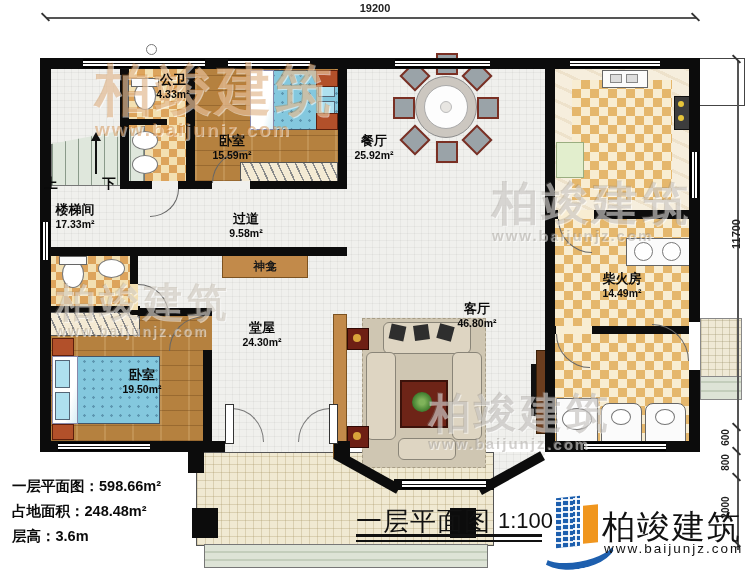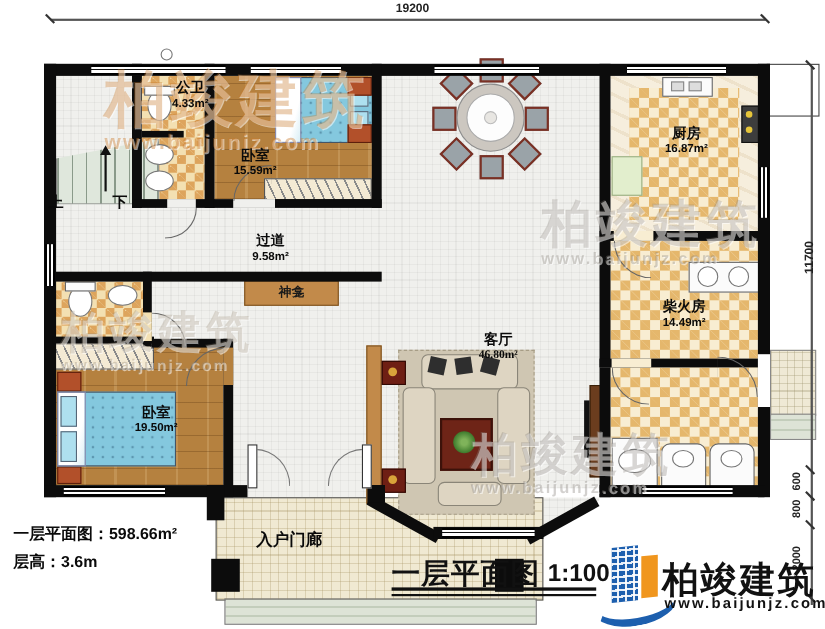--- a/index.html
+++ b/index.html
@@ -21,21 +21,21 @@
   .lbl{position:absolute;z-index:7;text-align:center;color:#0a0a0a;font-weight:bold;line-height:1.15;white-space:nowrap;}
   .lbl .nm{font-size:13px;display:block;}
   .lbl .ar{font-size:10.5px;display:block;}
   .arc{position:absolute;z-index:5;}
   .dim{position:absolute;z-index:7;color:#222;font-weight:bold;font-size:11px;text-align:center;}
   .dimline{position:absolute;background:#555;z-index:6;}
   .tick{position:absolute;width:11px;height:2px;background:#333;transform:rotate(45deg);z-index:7;}
   .wm{position:absolute;font-weight:bold;white-space:nowrap;line-height:1;z-index:6;letter-spacing:4px;text-shadow:1px 1px 0 rgba(255,255,255,.55);}
   .wm small{display:block;letter-spacing:2px;margin-top:2px;}
   .stats{position:absolute;left:12px;top:474px;z-index:8;font-weight:bold;font-size:14.5px;color:#0a0a0a;line-height:25px;}
-  .ttl{position:absolute;z-index:8;color:#111;font-weight:bold;}
+  .ttl{position:absolute;z-index:8;color:#111;font-weight:normal;}
   .chair{position:absolute;width:18px;height:18px;background:#9aa3a8;border:2px solid #7a3024;z-index:3;}
   .appl{position:absolute;background:#fbfbfb;border:1.5px solid #666;z-index:3;}
   .oval{position:absolute;background:#fff;border:1.5px solid #777;border-radius:50%;z-index:3;}
 </style>
 </head>
 <body>
 
 <div id="canvas">
 
   <div class="dimline" style="left:46px;top:17px;width:650px;height:1.5px;"></div>
@@ -223,56 +223,62 @@
   </div>
   <div class="wm" style="left:55px;top:282px;font-size:40px;color:rgba(150,135,115,.28);">
     <span>柏竣建筑</span>
     <small style="font-size:14px;color:rgba(150,135,115,.34);">www.baijunjz.com</small>
   </div>
   <div class="wm" style="left:428px;top:392px;font-size:42px;color:rgba(140,135,128,.34);">
     <span>柏竣建筑</span>
     <small style="font-size:15px;color:rgba(140,135,128,.38);">www.baijunjz.com</small>
   </div>
 
+  <div class="lbl" style="left:20px;top:203px;width:110px;">
+    <span class="nm">楼梯间</span>
+    <span class="ar">17.33m²</span>
+  </div>
   <div class="lbl" style="left:138px;top:73px;width:70px;">
     <span class="nm">公卫</span>
     <span class="ar">4.33m²</span>
   </div>
   <div class="lbl" style="left:192px;top:134px;width:80px;">
     <span class="nm">卧室</span>
     <span class="ar">15.59m²</span>
   </div>
-  <div class="lbl" style="left:584px;top:114px;width:80px;">
-    <span class="nm">厨房</span>
-    <span class="ar">16.87m²</span>
+  <div class="lbl" style="left:334px;top:134px;width:80px;">
+    <span class="nm">餐厅</span>
+    <span class="ar">25.92m²</span>
   </div>
   <div class="lbl" style="left:206px;top:212px;width:80px;">
     <span class="nm">过道</span>
     <span class="ar">9.58m²</span>
   </div>
   <div class="lbl" style="left:572px;top:272px;width:100px;">
     <span class="nm">柴火房</span>
     <span class="ar">14.49m²</span>
   </div>
+  <div class="lbl" style="left:212px;top:321px;width:100px;">
+    <span class="nm">堂屋</span>
+    <span class="ar">24.30m²</span>
+  </div>
   <div class="lbl" style="left:102px;top:368px;width:80px;">
     <span class="nm">卧室</span>
     <span class="ar">19.50m²</span>
   </div>
-  <div class="lbl" style="left:403px;top:302px;width:100px;font-family:Liberation Serif, serif;">
+  <div class="lbl" style="left:427px;top:302px;width:100px;">
     <span class="nm">客厅</span>
     <span class="ar">46.80m²</span>
   </div>
-  <div class="lbl" style="left:193px;top:482px;width:140px;">
-    <span class="nm" style="font-size:15px;">入户门廊</span>
-  </div>
   <div class="lbl" style="left:38px;top:176px;width:26px;font-size:13.5px;">上</div>
   <div class="lbl" style="left:96px;top:176px;width:26px;font-size:13.5px;">下</div>
 
   <div class="stats">
     <div><span>一层平面图：</span><span>598.66m²</span></div>
+    <div><span>占地面积：</span><span>248.48m²</span></div>
     <div><span>层高：</span><span>3.6m</span></div>
   </div>
 
   <div class="ttl" style="left:356px;top:504px;font-size:26px;letter-spacing:1px;">一层平面图</div>
   <div class="ttl" style="left:498px;top:508px;font-size:22px;">1:100</div>
   <div class="abs" style="left:356px;top:534px;width:186px;height:3px;background:#111;z-index:8;"></div>
   <div class="abs" style="left:356px;top:540px;width:186px;height:1.5px;background:#111;z-index:8;"></div>
 
   <div class="abs" style="left:538px;top:528px;width:72px;height:34px;border-bottom:7px solid #1d5fae;border-left:4px solid transparent;border-right:2px solid transparent;border-radius:50%;transform:rotate(-10deg);z-index:8;"></div>
   <div class="abs" style="left:556px;top:497px;width:24px;height:50px;background:#1d5fae;transform:skewY(-6deg);z-index:8;background-image:repeating-linear-gradient(0deg,transparent 0 4px,rgba(255,255,255,.9) 4px 6px),repeating-linear-gradient(90deg,transparent 0 5px,rgba(255,255,255,.9) 5px 7px);background-blend-mode:screen;"></div>

